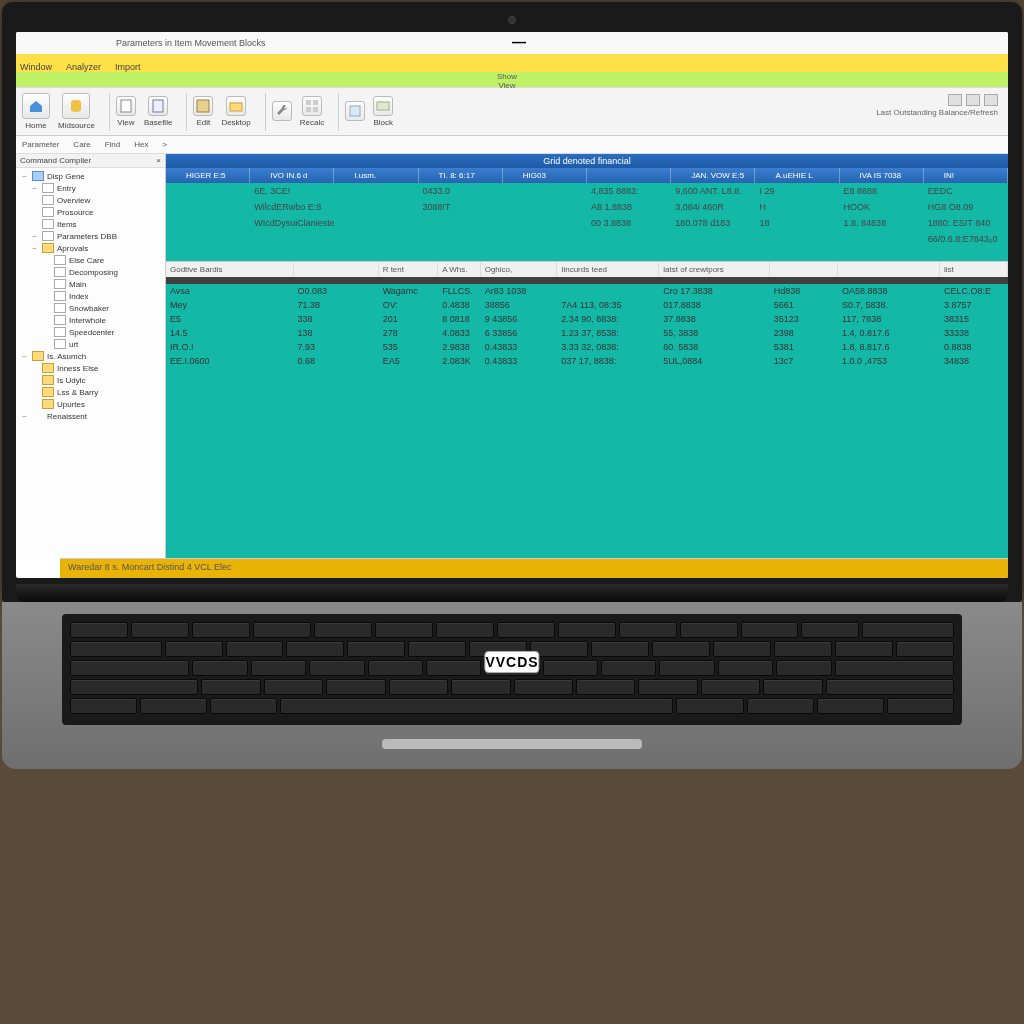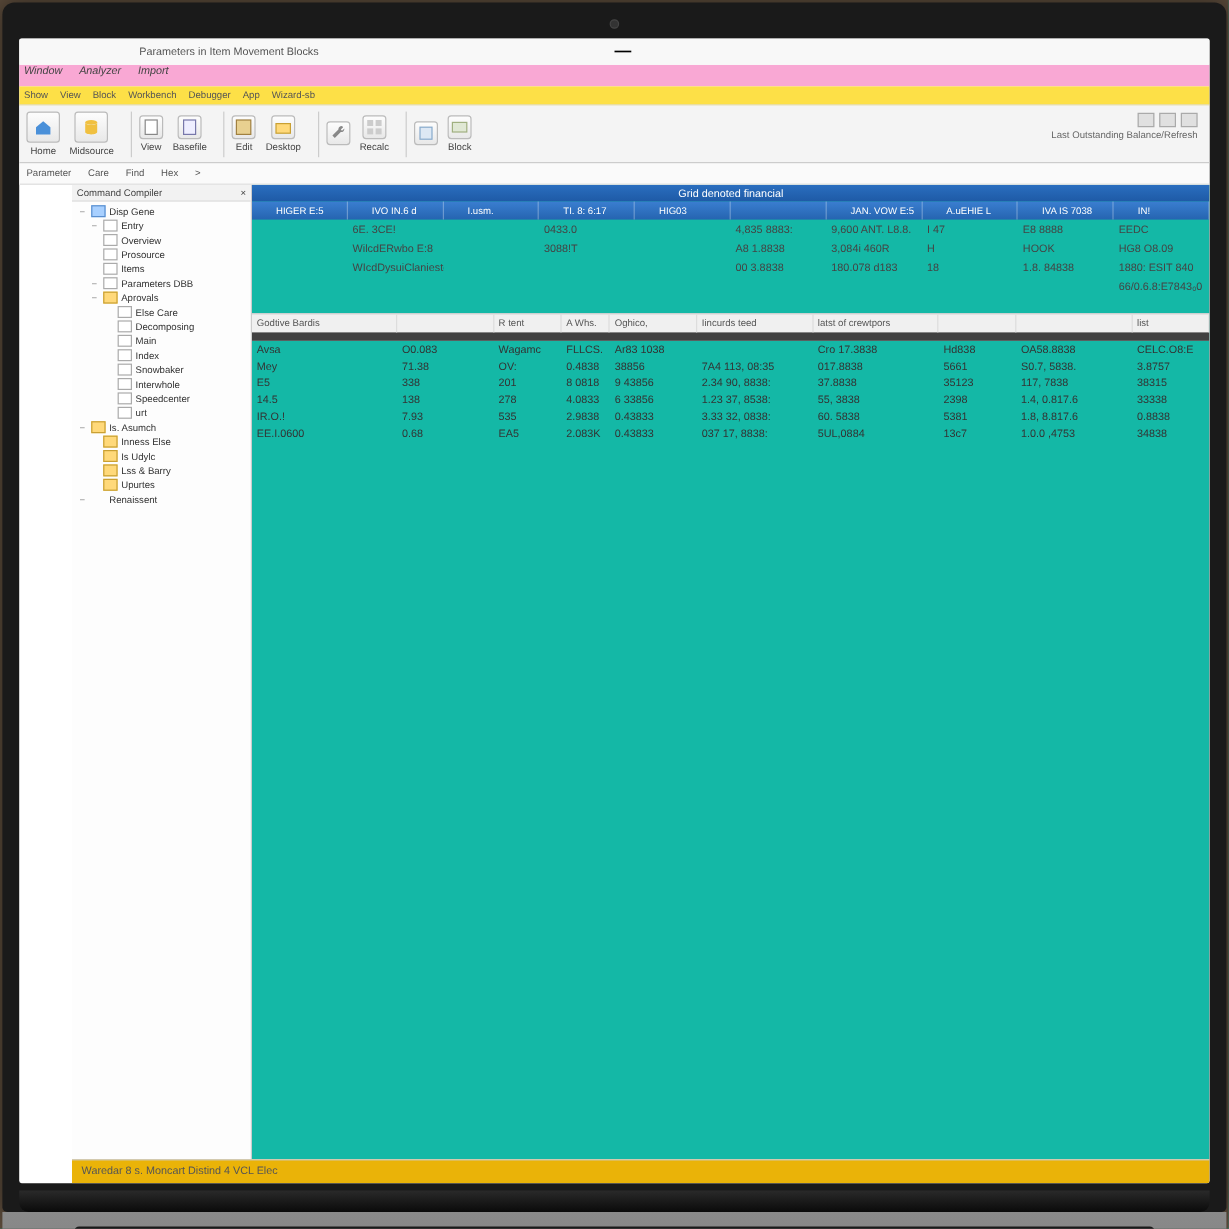--- a/index.html
+++ b/index.html
@@ -1,38 +1,38 @@
 <!DOCTYPE html>
 <html><head>
 <meta charset="utf-8">
 <style>
 * { margin: 0; padding: 0; box-sizing: border-box; font-family: "Segoe UI", Tahoma, sans-serif; }
 body { background: #5a4a3a; display: flex; align-items: flex-start; justify-content: center; width: 1024px; height: 1024px; overflow: hidden; }
 .laptop-frame { width: 1020px; margin-top: 2px; background: #1a1a1a; border-radius: 10px 10px 4px 4px; padding: 14px 14px 0 14px; box-shadow: 0 0 20px rgba(0,0,0,0.5); }
 .camera { width: 8px; height: 8px; background: #333; border-radius: 50%; margin: 0 auto 8px auto; border: 1px solid #444; }
-.screen { background: #fff; height: 954px; border-radius: 2px; overflow: hidden; display: flex; flex-direction: column; }
+.screen { background: #fff; height: 546px; border-radius: 2px; overflow: hidden; display: flex; flex-direction: column; }
 .title-bar { height: 22px; background: #f8f8f8; display: flex; align-items: center; padding: 0 8px; position: relative; }
 .title-text { font-size: 9px; color: #555; position: absolute; left: 100px; }
 .title-min { position: absolute; left: 50%; font-size: 14px; font-weight: bold; top: 2px; }
-.menu-bar { height: 18px; background: #f9a8d4; display: flex; align-items: flex-start; padding: 0 4px; font-size: 9px; color: #444; font-style: italic; }
+.menu-bar { height: 18px; background: #fde047; display: flex; align-items: flex-end; padding: 0 4px; font-size: 9px; color: #444; }
 .menu-bar span { margin-right: 14px; cursor: default; }
-.menu-bar2 { height: 16px; background: #fde047; display: flex; align-items: center; padding: 0 4px; font-size: 8px; color: #555; border-bottom: 1px solid #ddd; }
+.menu-bar2 { height: 16px; background: #bef264; display: flex; align-items: center; padding: 0 4px; font-size: 8px; color: #555; border-bottom: 1px solid #ddd; flex-direction: column; }
 .menu-bar2 span { margin-right: 10px; }
 .ribbon { height: 48px; background: #f4f4f4; border-bottom: 1px solid #ccc; display: flex; align-items: center; padding: 2px 6px; position: relative; }
 .ribbon-btn { display: flex; flex-direction: column; align-items: center; margin-right: 8px; font-size: 8px; color: #444; }
 .ribbon-btn .ico { width: 28px; height: 26px; background: linear-gradient(#fdfdfd,#e8e8e8); border: 1px solid #bbb; border-radius: 3px; margin-bottom: 2px; display: flex; align-items: center; justify-content: center; }
 .ribbon-btn.small .ico { width: 20px; height: 20px; }
 .ribbon-sep { width: 1px; height: 38px; background: #ccc; margin: 0 6px; }
 .ribbon-right { position: absolute; right: 10px; top: 6px; font-size: 8px; color: #666; text-align: left; }
 .ribbon-right .mini-icons { display: flex; justify-content: flex-end; gap: 4px; margin-bottom: 2px; }
 .ribbon-right .mini-icons span { width: 14px; height: 12px; background: #e0e0e0; border: 1px solid #aaa; display: inline-block; }
 .tabs-strip { height: 18px; background: #fafafa; border-bottom: 1px solid #ddd; display: flex; align-items: center; padding: 0 6px; font-size: 8px; color: #555; }
 .tabs-strip span { margin-right: 14px; }
 .body-area { flex: 1; display: flex; overflow: hidden; }
-.sidebar { width: 150px; background: #fdfdfd; border-right: 1px solid #ccc; font-size: 8px; overflow: hidden; margin-left: 44px; }
+.sidebar { width: 150px; background: #fdfdfd; border-right: 1px solid #ccc; font-size: 8px; overflow: hidden; }
 .sidebar-header { background: #f2f2f2; border-bottom: 1px solid #ddd; padding: 2px 4px; color: #444; font-size: 8px; display: flex; justify-content: space-between; }
 .tree { padding: 2px; }
 .tree-item { display: flex; align-items: center; padding: 1px 2px; color: #333; white-space: nowrap; }
 .tree-item .exp { width: 9px; text-align: center; color: #888; font-size: 8px; }
 .tree-item .icn { width: 12px; height: 10px; background: #ffd97a; border: 1px solid #c9a033; margin: 0 3px; }
 .tree-item .icn.blue { background: #a8d0ff; border-color: #5a8fcf; }
 .tree-item .icn.page { background: #fff; border-color: #aaa; }
 .tree-item.ind1 { padding-left: 12px; }
 .tree-item.ind2 { padding-left: 24px; }
 .main-pane { flex: 1; background: #14b8a6; display: flex; flex-direction: column; overflow: hidden; }
@@ -326,21 +326,21 @@
             </div>
         <div class="summary-rows" id="summary-rows">
               <div class="srow">
                 <div></div>
                 <div>6E. 3CE!</div>
                 <div></div>
                 <div>0433.0</div>
                 <div></div>
                 <div>4,835 8883:</div>
                 <div>9,600 ANT.  L8.8.</div>
-                <div>I 47</div>
+                <div>I 29</div>
                 <div>E8 8888</div>
                 <div>EEDC</div>
               </div>
               <div class="srow">
                 <div></div>
                 <div>WilcdERwbo E:8</div>
                 <div></div>
                 <div>3088!T</div>
                 <div></div>
                 <div>A8   1.8838</div>

